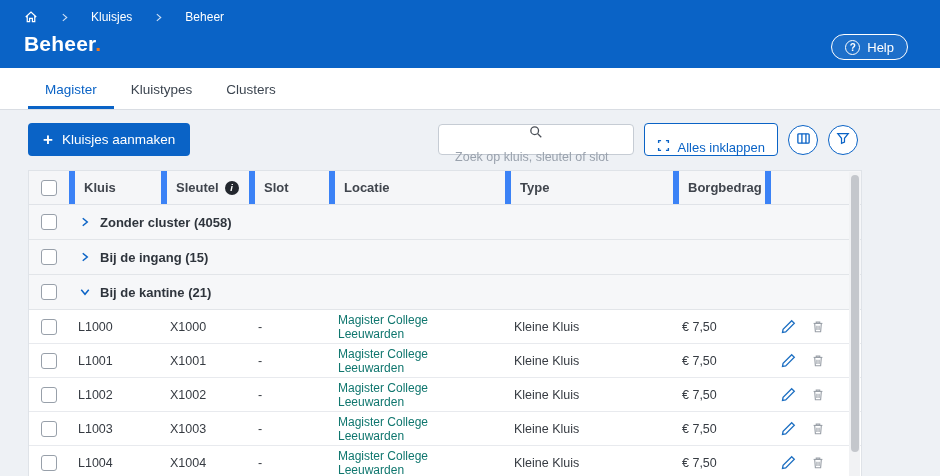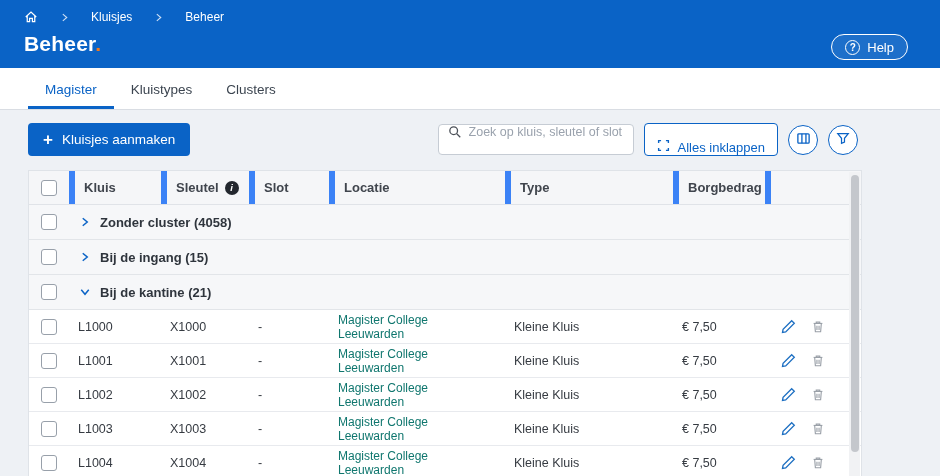--- a/index.html
+++ b/index.html
@@ -22,21 +22,21 @@
   .tabbar { position:absolute; top:68px; left:0; right:0; height:42px; background:#ffffff; border-bottom:1px solid #d9dde3; display:flex; padding-left:28px; }
   .tab { padding:14px 17px 11px; font-size:13.5px; color:#3c4550; cursor:pointer; border-bottom:3px solid transparent; }
   .tab.active { color:#0a63c6; border-bottom-color:#0a63c6; }
 
   
   .toolbar { position:absolute; top:123px; left:28px; right:82px; display:flex; align-items:center; }
   .btn-primary { height:33px; padding:0 15px; background:#0a63c6; border:none; border-radius:4px; color:#ffffff; font-size:13.5px;
     display:flex; align-items:center; gap:9px; cursor:pointer; font-family:"Liberation Sans", sans-serif; }
   .btn-primary .plus { font-size:17px; font-weight:bold; line-height:1; margin-top:-1px; }
   .toolbar-right { margin-left:auto; display:flex; align-items:center; gap:10px; }
-  .searchbox { width:196px; height:31px; background:#ffffff; border:1px solid #c6ccd4; border-radius:4px; display:flex; align-items:flex-start; padding:0 9px; gap:7px; }
+  .searchbox { width:196px; height:31px; background:#ffffff; border:1px solid #c6ccd4; border-radius:4px; display:flex; align-items:center; padding:0 9px; gap:7px;flex-direction:column; }
   .searchbox input { border:none; outline:none; flex:1; font-size:12.5px; color:#444; font-family:"Liberation Sans", sans-serif; background:transparent; min-width:0; }
   .searchbox input::placeholder { color:#9aa2ad; }
   .btn-outline { height:33px; padding:0 12px; background:#ffffff; border:1px solid #0a63c6; border-radius:4px; color:#0a63c6; font-size:13px;
     display:flex; align-items:flex-end; gap:8px; cursor:pointer; font-family:"Liberation Sans", sans-serif; }
   .circle-btn { width:30px; height:30px; border-radius:50%; background:#ffffff; border:1px solid #0a63c6; color:#0a63c6;
     display:flex; align-items:center; justify-content:center; cursor:pointer; padding:0; }
 
   
   .table { position:absolute; top:170px; left:28px; width:834px; bottom:0; background:#ffffff; border:1px solid #dfe3e8; border-bottom:none; overflow:hidden; }
   .trow { display:flex; align-items:center; }

